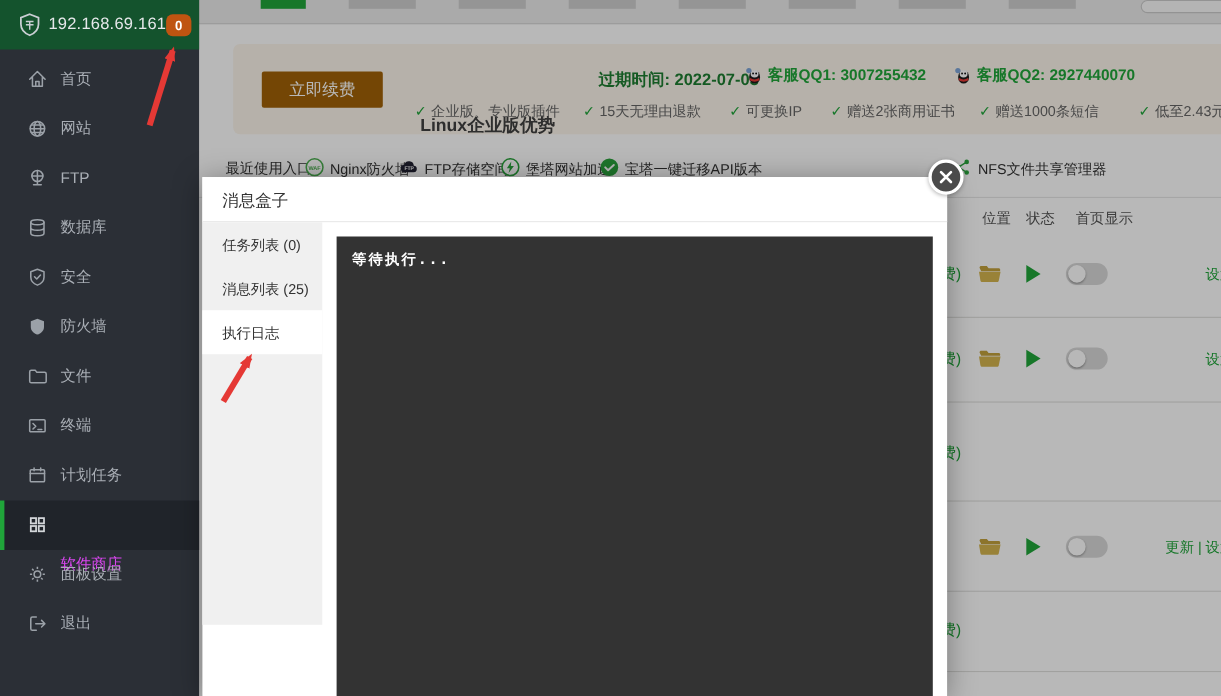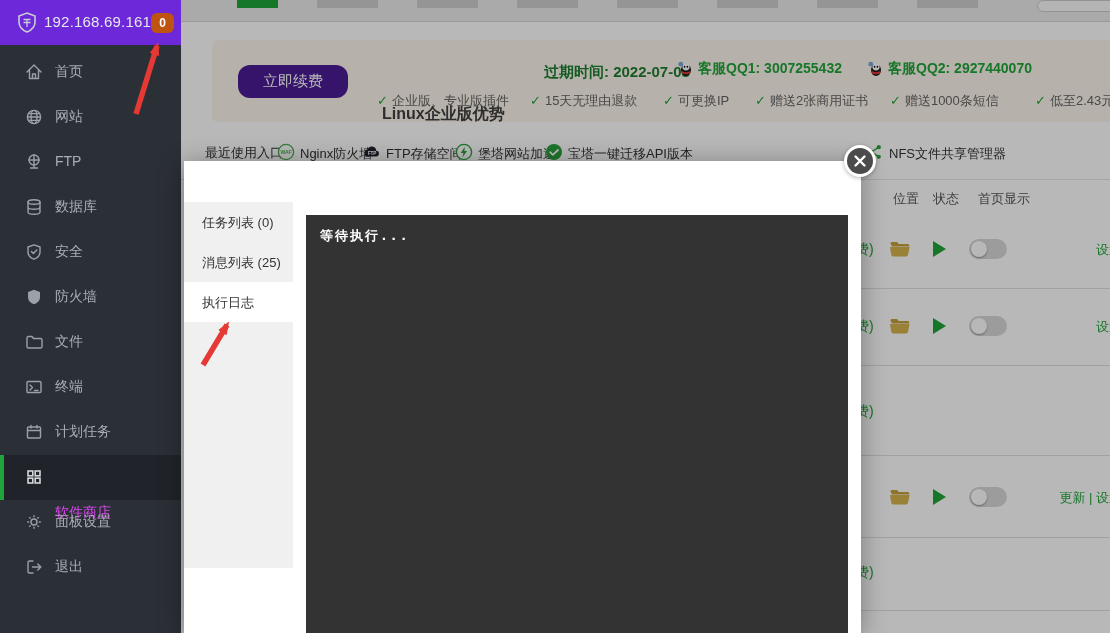--- a/index.html
+++ b/index.html
@@ -2,43 +2,43 @@
 <html><head>
 <meta charset="utf-8">
 <style>
   * { margin:0; padding:0; box-sizing:border-box; }
   html,body { width:1110px; height:633px; overflow:hidden; }
   body { font-family:"Liberation Sans","DejaVu Sans",sans-serif; font-size:14px; color:#333; background:#fff; }
   .stage { position:relative; width:1110px; height:633px; overflow:hidden; background:#fff; }
 
   
   .sidebar { position:absolute; left:0; top:0; width:181px; height:633px; background:#2b2f36; z-index:10; }
-  .sb-head { position:absolute; left:0; top:0; width:181px; height:45px; background:#6d28d9; }
+  .sb-head { position:absolute; left:0; top:0; width:181px; height:45px; background:#14532d; }
   .sb-logo { position:absolute; left:15px; top:11px; width:24px; height:24px; }
   .sb-ip { position:absolute; left:44px; top:13px; color:#e6e8ea; font-size:15px; letter-spacing:.2px; }
   .sb-badge { position:absolute; left:151px; top:13px; min-width:23px; height:20px; background:#bf5411; border-radius:6px;
               color:#fff; font-size:12px; font-weight:bold; text-align:center; line-height:20px; padding:0 4px; }
   .menu { position:absolute; top:50px; left:0; width:181px; }
   .mi { position:relative; height:45px; cursor:pointer; }
   .mi .ic { position:absolute; left:24px; top:12px; width:20px; height:20px; }
   .mi .lb { position:absolute; left:55px; top:13px; font-size:14px; color:#a9aeb5; }
   .mi.active { background:#20242a; }
   .mi.active::before { content:""; position:absolute; left:0; top:0; width:4px; height:45px; background:#20a53a; }
   .mi.active .lb { color:#d946ef;margin-top:36px; }
 
   
   .main { position:absolute; left:181px; top:0; width:929px; height:633px; background:#fff; }
   .topstrip { position:absolute; left:0; top:0; width:929px; height:22px; background:#ececec; border-bottom:1px solid #d6d6d6; }
   .stub { position:absolute; top:0; height:8px; background:#cfcfcf; }
   .stub.green { background:#20a53a; }
   .searchstub { position:absolute; top:0; left:856px; width:80px; height:12px; background:#fafafa; border:1px solid #cccccc; border-radius:6px; }
 
   .banner { position:absolute; left:31px; top:40px; width:910px; height:82px; background:#fdf6ec; border-radius:6px; }
-  .renew-btn { position:absolute; left:26px; top:25px; width:110px; height:33px; background:#4c1d95; color:#fff;
-               font-size:15px; border:none; border-radius:12px; cursor:pointer; }
+  .renew-btn { position:absolute; left:26px; top:25px; width:110px; height:33px; background:#a16207; color:#fff;
+               font-size:15px; border:none; border-radius:2px; cursor:pointer; }
   .b-title { position:absolute; left:170px; top:23px; font-size:16px; font-weight:bold; color:#404040;margin-top:41px; }
   .b-expire { position:absolute; left:332px; top:23px; font-size:15px; font-weight:bold; color:#1e7d31; }
   .qq { position:absolute; top:20px; font-size:14px; font-weight:bold; color:#20a53a; }
   .qq .qqicon { display:inline-block; vertical-align:-4px; margin-right:4px; }
   .feat { position:absolute; top:52px; font-size:13px; color:#666; white-space:nowrap; }
   .feat .ck { color:#20a53a; font-weight:bold; margin-right:4px; }
 
   .quickrow { position:absolute; left:0; top:139px; width:929px; height:28px; }
   .recent { position:absolute; left:24px; top:5px; font-size:13px; color:#333; }
   .qlink { position:absolute; top:2px; height:24px; cursor:pointer; }
@@ -338,20 +338,23 @@
               <path fill="none" stroke="#9ba1a8" stroke-width="1.4" stroke-linecap="round" stroke-linejoin="round" d="M9 4 H5.5 C4.5 4 4 4.5 4 5.5 v9 c0 1 .5 1.5 1.5 1.5 H9 M8.5 10 H16.5 M13.8 7 l3 3 -3 3"></path>
             </svg></span>
                  <span class="lb">退出</span>
         </div>
       </div>
   </div>
 
   <div class="overlay"></div>
 
   <div class="modal">
+    <div class="m-head">
+      <span class="m-title">消息盒子</span>
+    </div>
     <div class="m-tabs" id="mtabs">
         <div class="m-tab">
           <span>任务列表 (0)</span>
         </div>
         <div class="m-tab">
           <span>消息列表 (25)</span>
         </div>
         <div class="m-tab active">
           <span>执行日志</span>
         </div>

